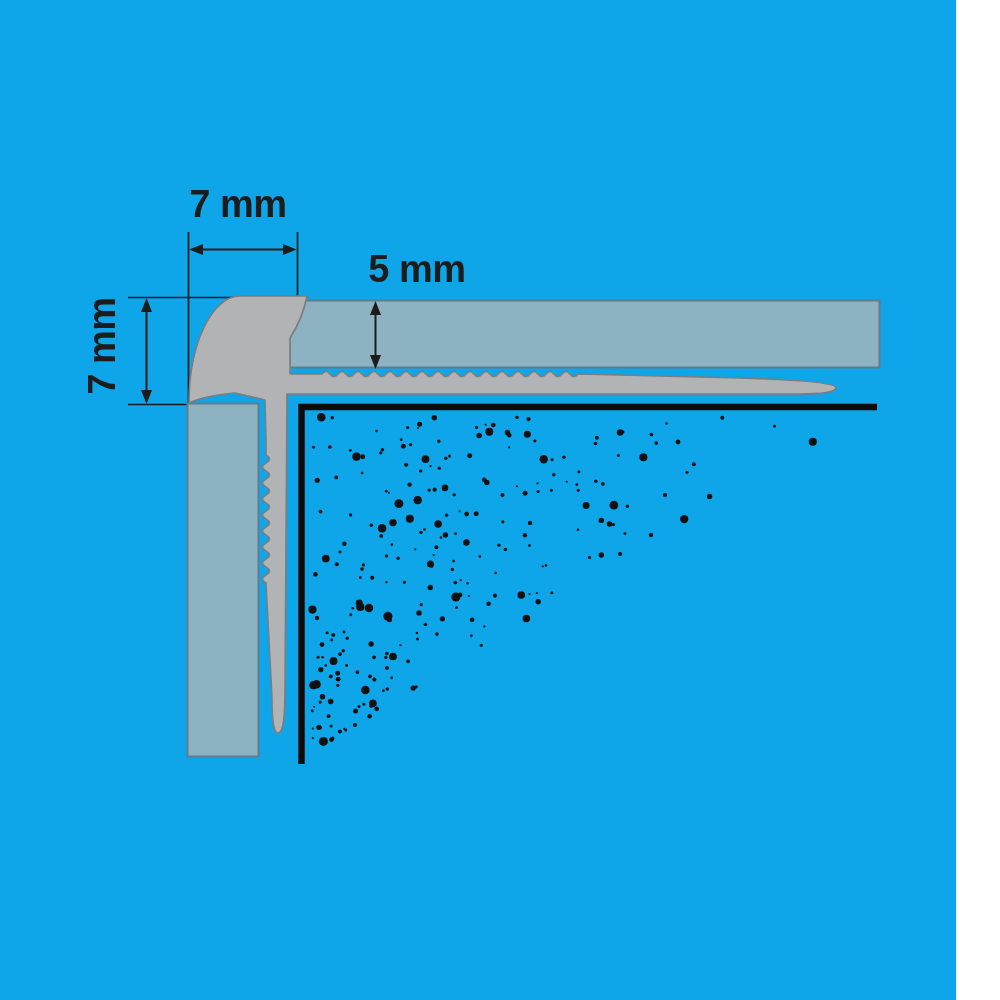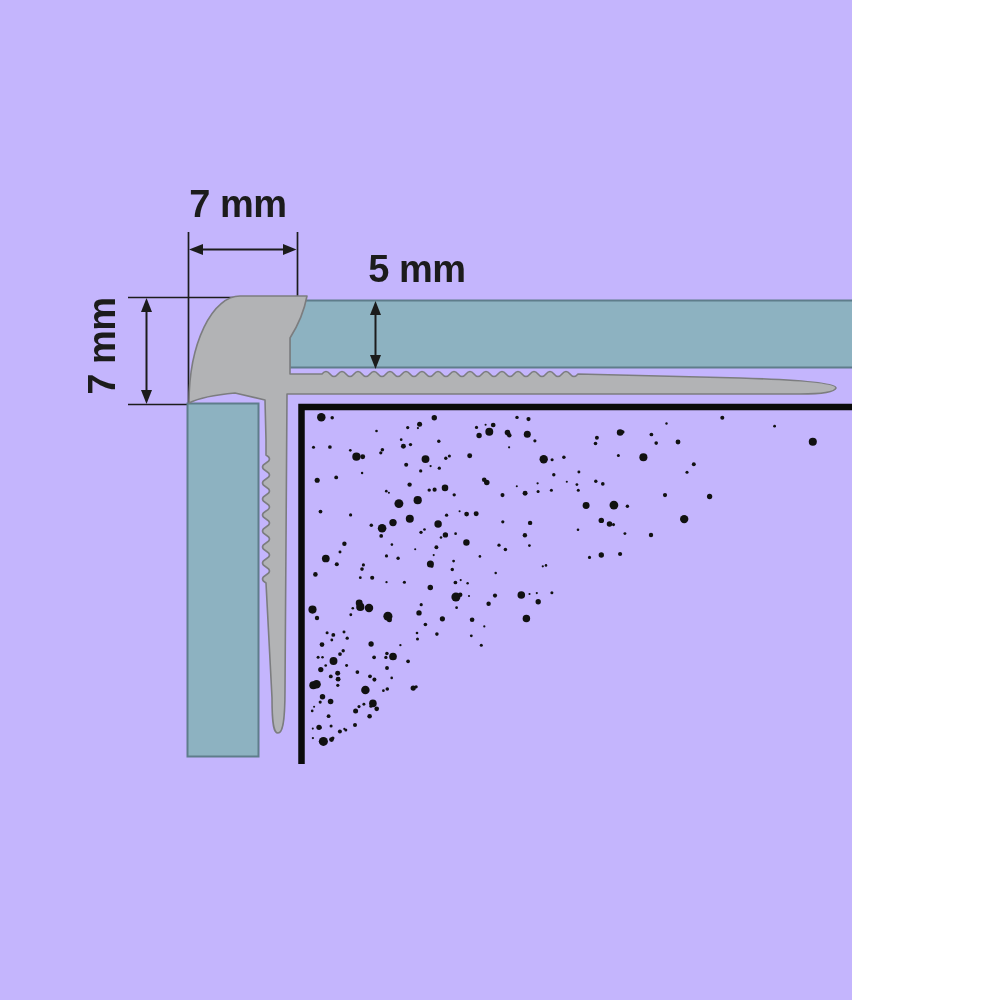--- a/index.html
+++ b/index.html
@@ -1,19 +1,19 @@
 <!DOCTYPE html>
 <html><head>
 <meta charset="utf-8">
 <style>
   html,body{margin:0;padding:0;background:#fff;}
   .stage{
     position:relative;
-    width:852px;height:1000px;
-    background:#c4b5fd;
+    width:956px;height:1000px;
+    background:#0ea5e9;
     font-family:"Liberation Sans", "DejaVu Sans", sans-serif;
     overflow:hidden;
   }
   svg{display:block;}
   .dim-label{
     font-family:"Liberation Sans", "DejaVu Sans", sans-serif;
     font-weight:bold;
     font-size:38px;
     letter-spacing:-0.5px;
   }

